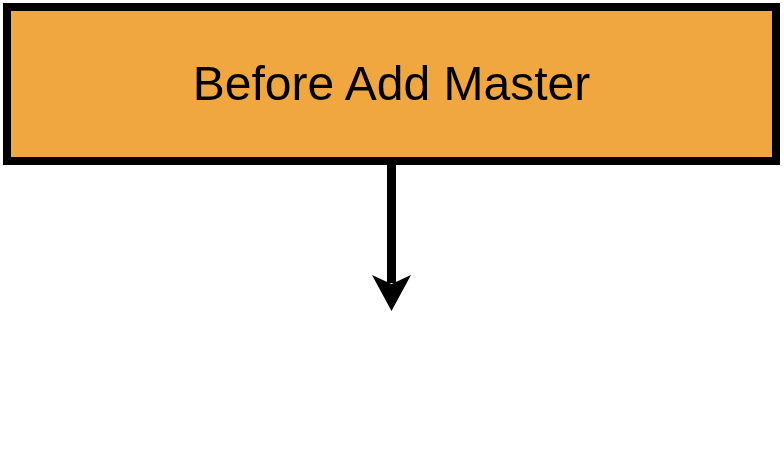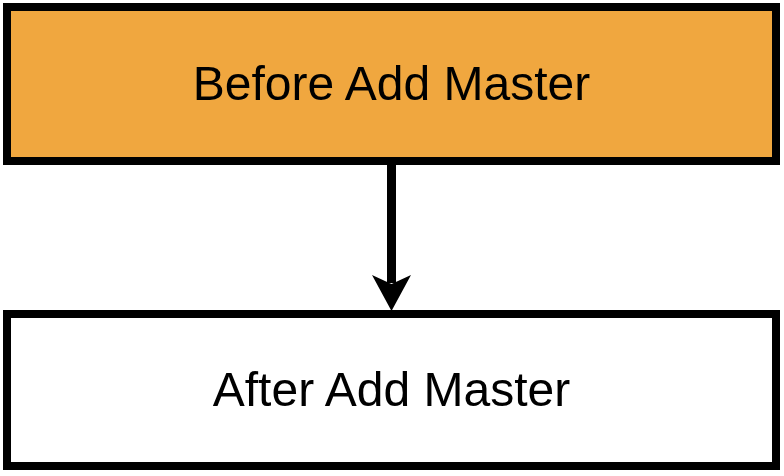--- a/index.html
+++ b/index.html
@@ -68,17 +68,14 @@
     <span class="node-label">Before Add Master</span>
   </div>
 
   <svg id="edge-layer" viewBox="0 0 784 476" width="784" height="476">
     <g>
       <line x1="391.5" y1="162" x2="391.5" y2="283" stroke="#000000" stroke-width="9"></line>
       <polygon points="391.5,311 372,275 391.5,284 411,275" fill="#000000"></polygon>
     </g>
   </svg>
 
-  <div class="node" id="node-after">
-    <span class="node-label">After Add Master</span>
-  </div>
 
 </div>
 
 </body></html>

